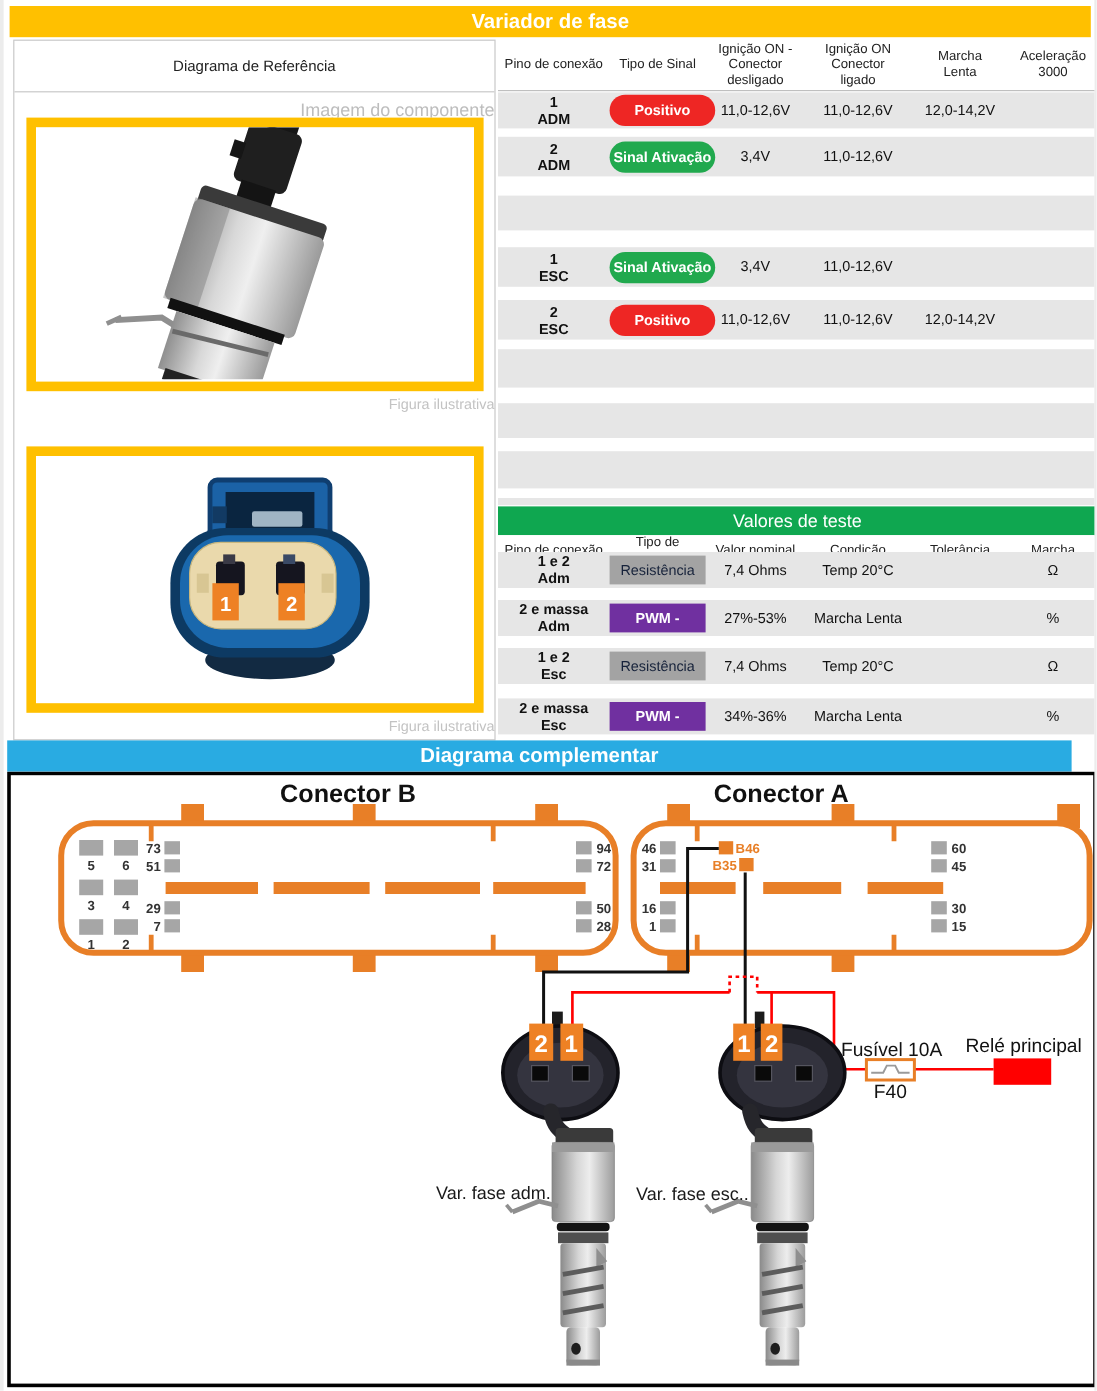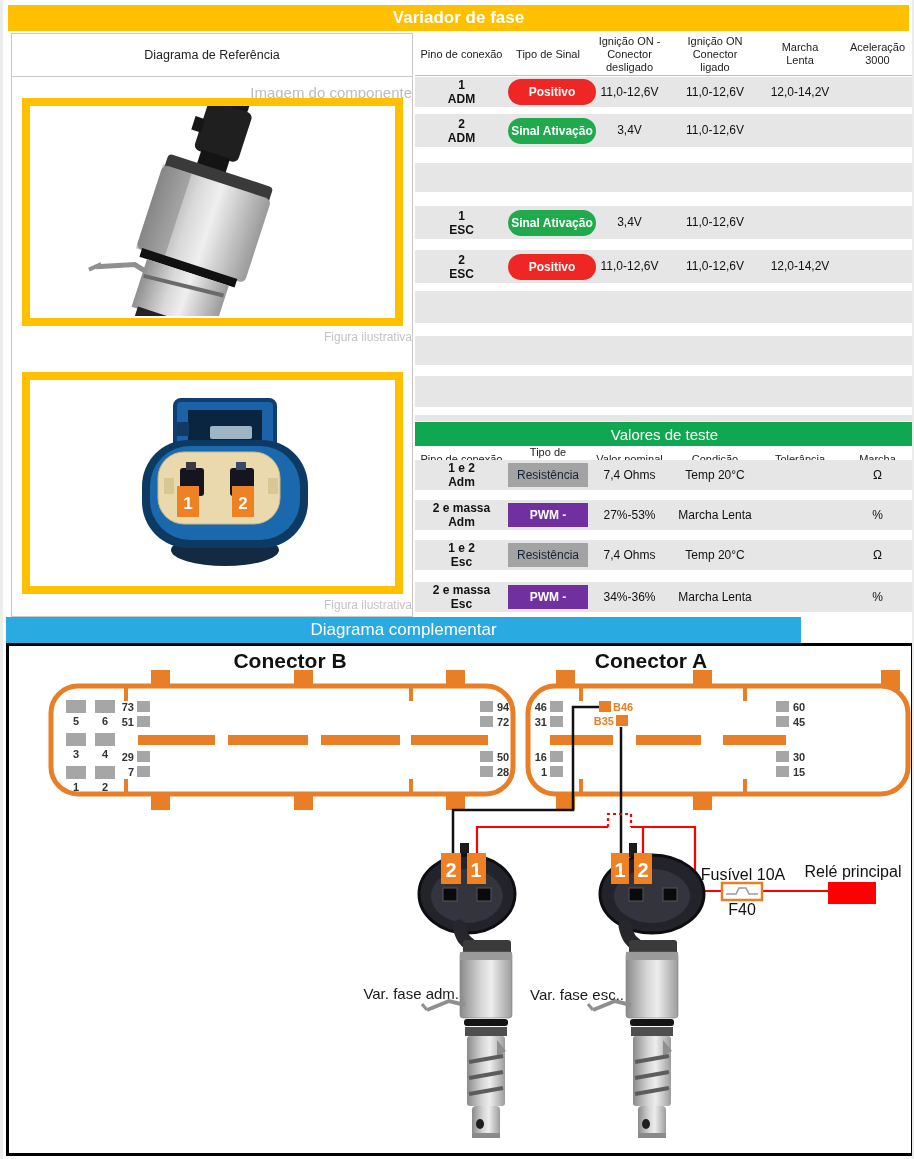--- a/index.html
+++ b/index.html
@@ -1,20 +1,20 @@
 <!DOCTYPE html>
 <html><head>
 <meta charset="utf-8">
 <style>
   html,body{margin:0;padding:0;background:#fff;}
   #app{position:relative;width:914px;height:1159px;background:#fff;font-family:"Liberation Sans",sans-serif;overflow:hidden;border-left:3px solid #ececec;border-right:2px solid #ececec;box-sizing:border-box;}
   .abs{position:absolute;}
   
   .title-bar{left:5px;width:901px;top:5px;height:26px;background:#FFC000;color:#fff;font-weight:bold;font-size:17px;display:flex;align-items:center;justify-content:center;}
-  .cyan-bar{left:3px;width:795px;top:617px;height:26px;background:#29ABE2;color:#fff;font-weight:normal;font-size:17px;display:flex;align-items:center;justify-content:center;}
+  .cyan-bar{left:3px;width:887px;top:617px;height:26px;background:#29ABE2;color:#fff;font-weight:bold;font-size:17px;display:flex;align-items:center;justify-content:center;}
   
   .ref-panel{left:8px;top:33px;width:402px;height:584px;background:#fff;border:1px solid #c9c9c9;box-sizing:border-box;}
   .ref-header{height:42px;border-bottom:1px solid #c9c9c9;display:flex;align-items:center;justify-content:center;font-size:12.5px;color:#222;}
   .caption{width:100%;text-align:center;color:#bdbdbd;font-size:15px;}
   .fig-note{width:100%;text-align:right;color:#c3c3c3;font-size:12px;}
   .photo-box{left:10px;width:381px;border:8px solid #FFC000;background:#fff;box-sizing:border-box;overflow:hidden;}
   
   .band{left:412px;width:499px;position:absolute;background:#E6E6E6;}
   .grid{display:grid;grid-template-columns:93px 80px 83px 88px 82px 73px;align-items:center;}
   .cell{text-align:center;font-size:12px;color:#111;white-space:pre-line;line-height:13px;}

